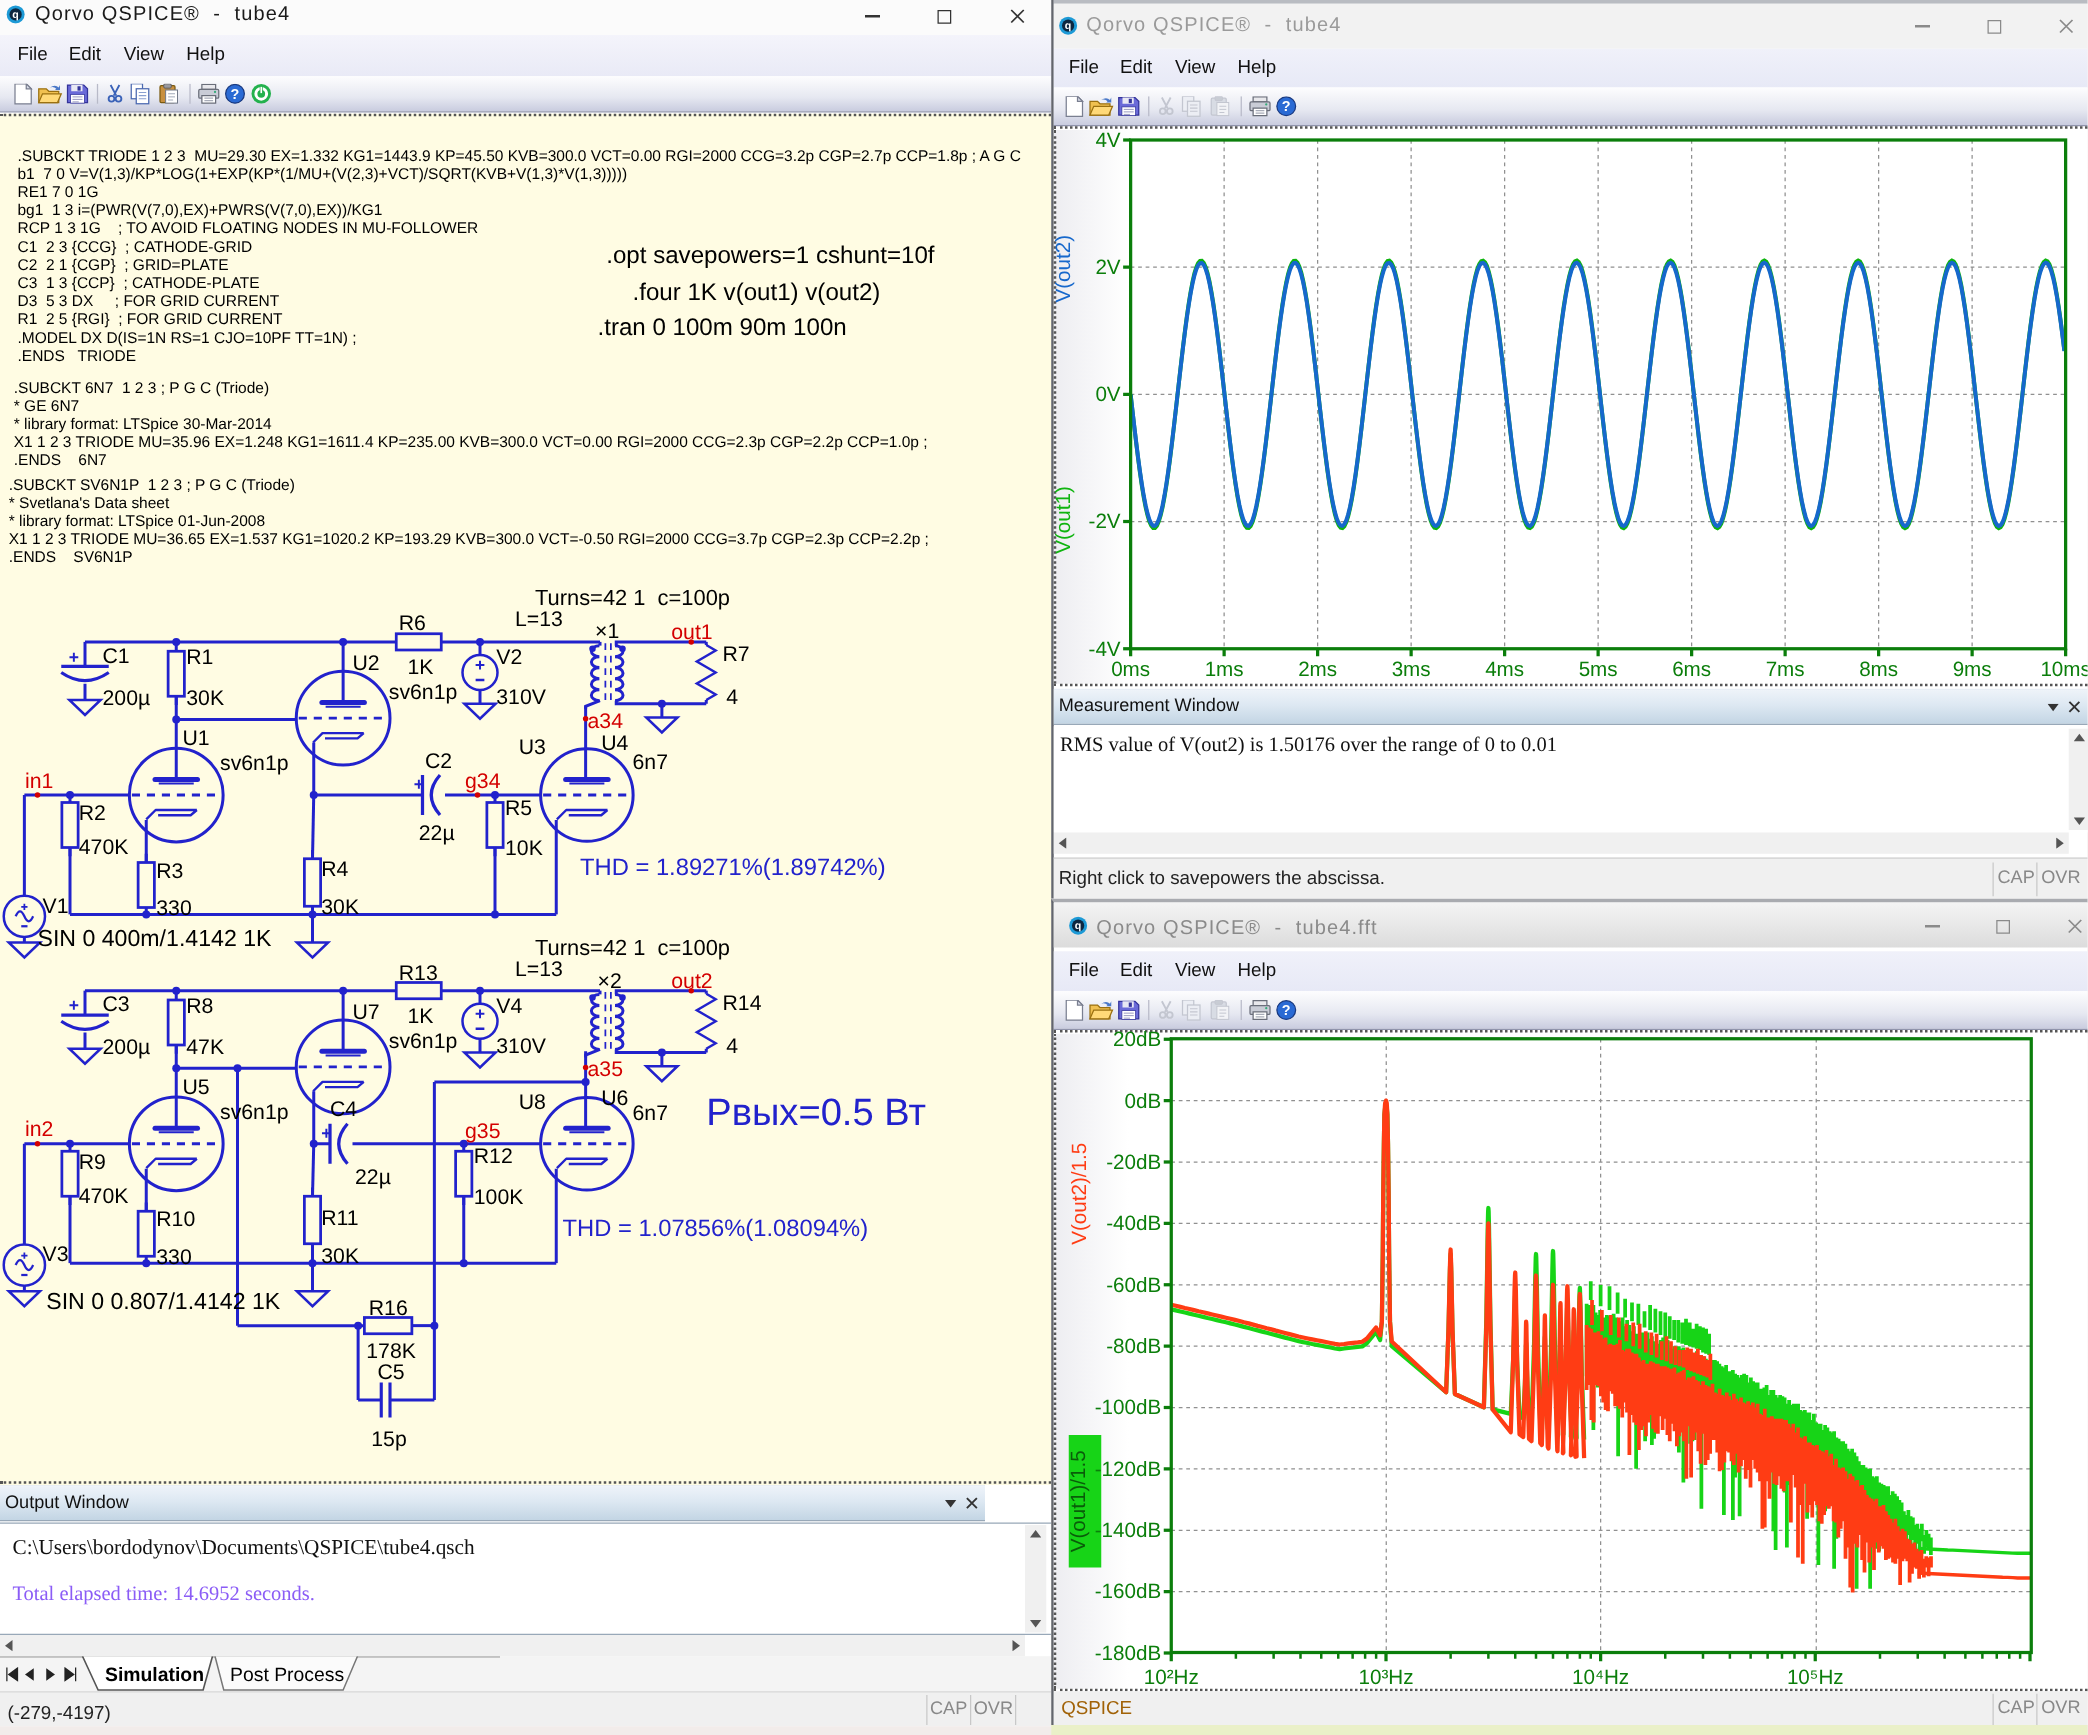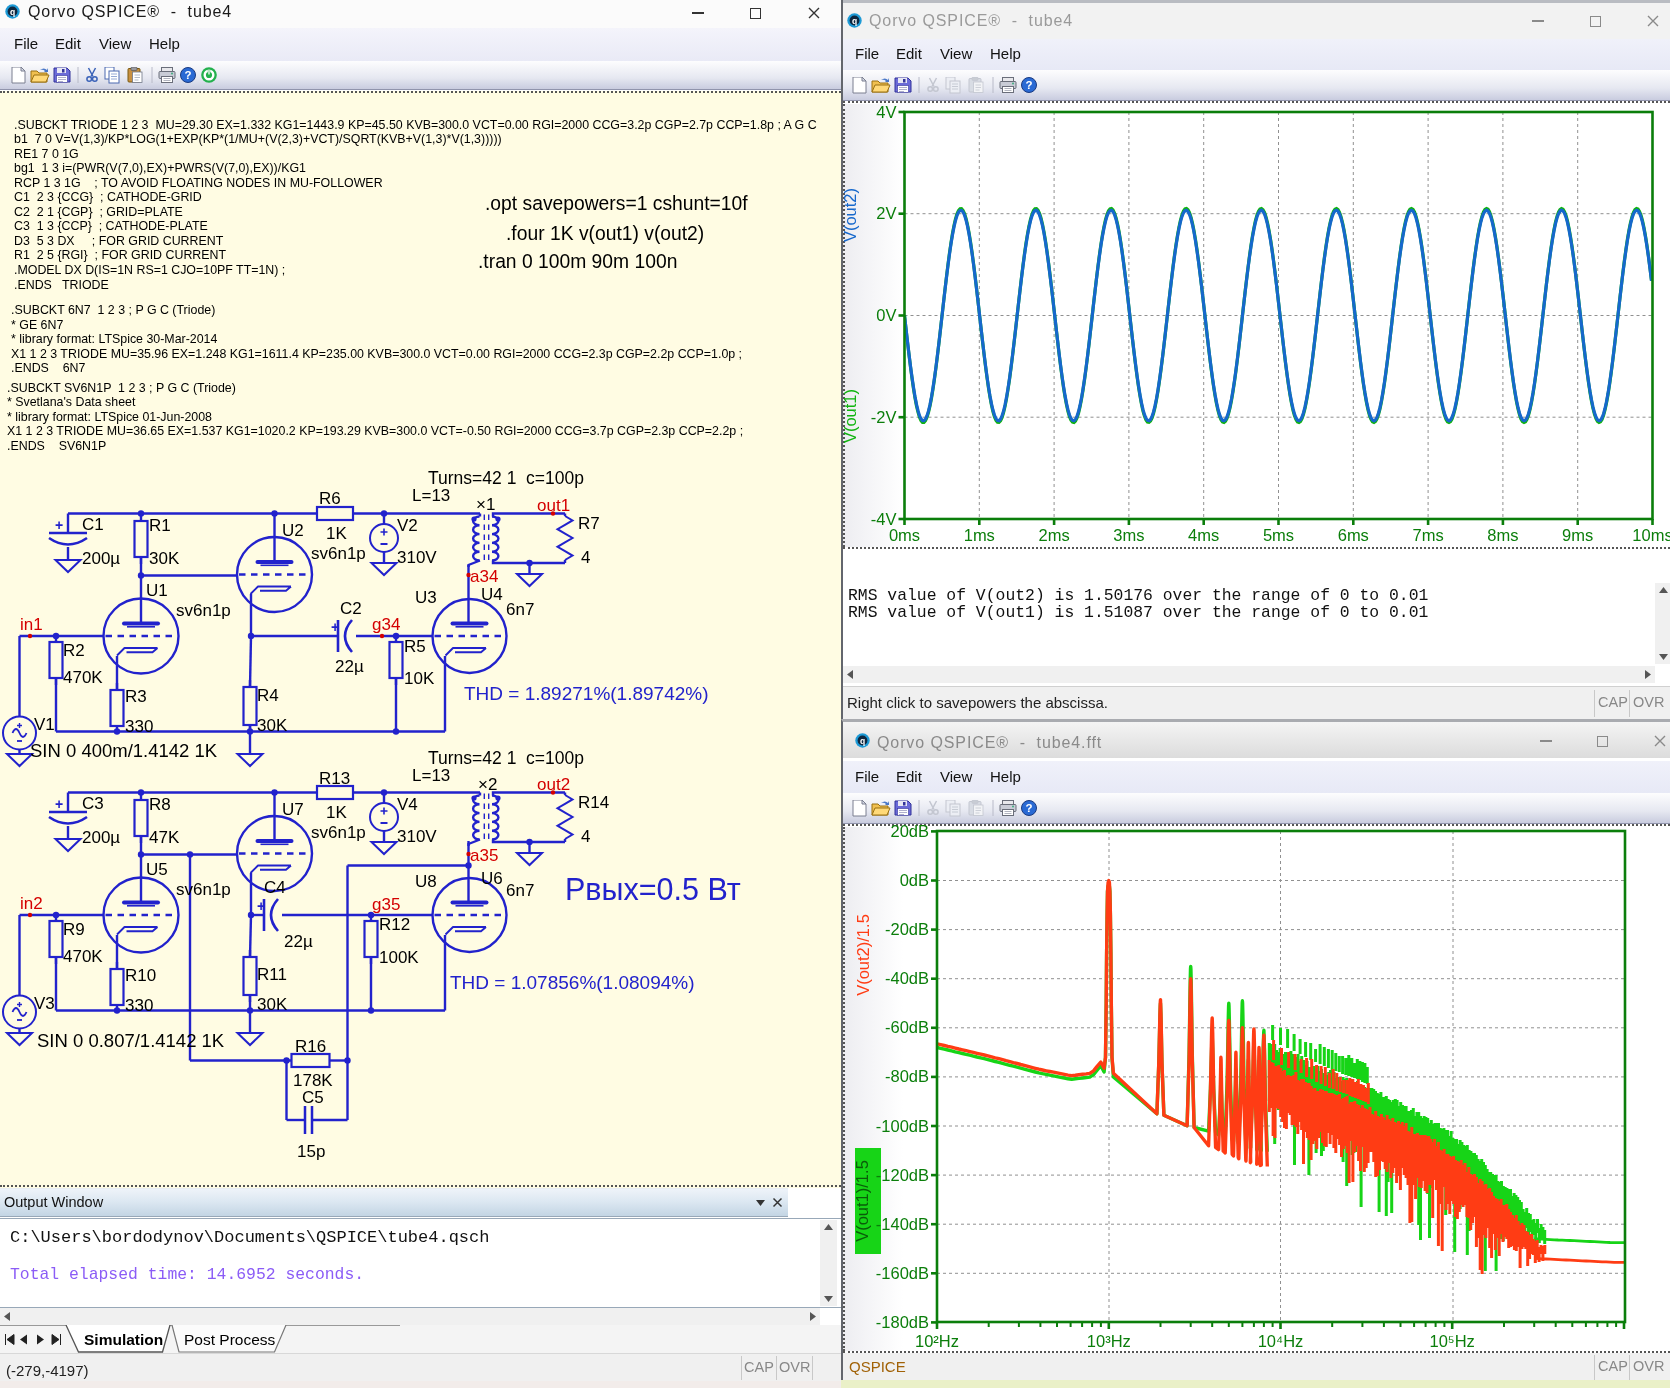--- a/index.html
+++ b/index.html
@@ -1,17 +1,17 @@
 <!DOCTYPE html>
 <html><head><meta charset="utf-8"><style>
 *{margin:0;padding:0;box-sizing:border-box}
 html,body{width:1670px;height:1388px;overflow:hidden;font-family:"Liberation Sans",sans-serif;background:#f0ebe8}
 .abs{position:absolute}
 .win{position:absolute;background:#fff}
-.mono{font-family:Liberation Mono, monospace}
+.mono{font-family:Liberation Serif, serif}
 svg text{font-family:"Liberation Sans",sans-serif}
 </style></head><body>
 
 <div class="win" style="left:0;top:0;width:841px;height:1388px">
   <div class="abs" style="left:0;top:0;width:841px;height:28px;background:#fbfbfb"></div>
   <svg class="abs" style="left:5px;top:4px" width="15" height="15" viewBox="0 0 15 15">
 <circle cx="7.5" cy="7.5" r="7.2" fill="#1d9ad6"></circle>
       <circle cx="7.5" cy="7.5" r="4.9" fill="#0d2740"></circle>
 <text x="7.5" y="10.6" font-size="8.5" fill="#fff" text-anchor="middle" font-weight="bold">q</text>
     </svg>
@@ -535,23 +535,31 @@
           <circle cx="8" cy="8" r="7.5" fill="#2a6ad4" stroke="#1a3a80"></circle>
           <text x="8" y="12" font-size="11.5" font-weight="bold" fill="#fff" text-anchor="middle">?</text>
         </g>
       </svg>
     </div>
   <div class="abs" style="left:0;top:101px;width:827px;height:3px;border-top:2px dotted #555"></div>
   <div class="abs" style="left:0;top:104px;width:827px;height:443px;background:linear-gradient(90deg,#ededf1,#fff 60px)"></div>
   <div class="abs" style="left:0;top:104px;width:2px;height:443px;border-left:2px dotted #555"></div>
   <div class="abs" style="left:0;top:547px;width:827px;height:3px;border-top:2px dotted #555"></div>
 
+  <div class="abs" style="left:0px;top:551px;width:827px;height:29px;background:linear-gradient(#eef3f9,#dde8f2 45%,#c3d5e4);border-top:1px solid #e8eef5;border-bottom:1px solid #98a8b8">
+<div class="abs" style="left:4px;top:5px;font-size:14.5px;color:#111">Measurement Window</div>
+<svg class="abs" style="right:21px;top:11px" width="11" height="8">
+        <path d="M0 0 h9 l-4.5 6 z" fill="#333"></path>
+      </svg>
+<svg class="abs" style="right:5px;top:8px" width="11" height="11">
+        <path d="M1.5 1.5 L9.5 9.5 M9.5 1.5 L1.5 9.5" stroke="#333" stroke-width="1.5"></path>
+      </svg>
+    </div>
   <div class="abs" style="left:0;top:581px;width:827px;height:85px;background:#fff">
     <div class="mono abs" style="left:5px;top:5px;font-size:16.4px;color:#111;white-space:pre">RMS value of V(out2) is 1.50176 over the range of 0 to 0.01</div>
-    <div class="mono abs" style="left:5px;top:22px;font-size:16.4px;color:#111;white-space:pre">RMS value of V(out1) is 1.51087 over the range of 0 to 0.01</div>
   </div>
   <div class="abs" style="left:812px;top:583px;width:17px;height:81px;background:#f0f0f0">
 <svg class="abs" style="left:4px;top:3px" width="9" height="8">
         <path d="M0 7 L4.5 1 L9 7 z" fill="#555"></path>
       </svg>
 <svg class="abs" style="left:4px;bottom:3px" width="9" height="8">
         <path d="M0 1 L4.5 7 L9 1 z" fill="#555"></path>
       </svg>
     </div>
   <div class="abs" style="left:0px;top:666px;width:812px;height:17px;background:#f0f0f0">

